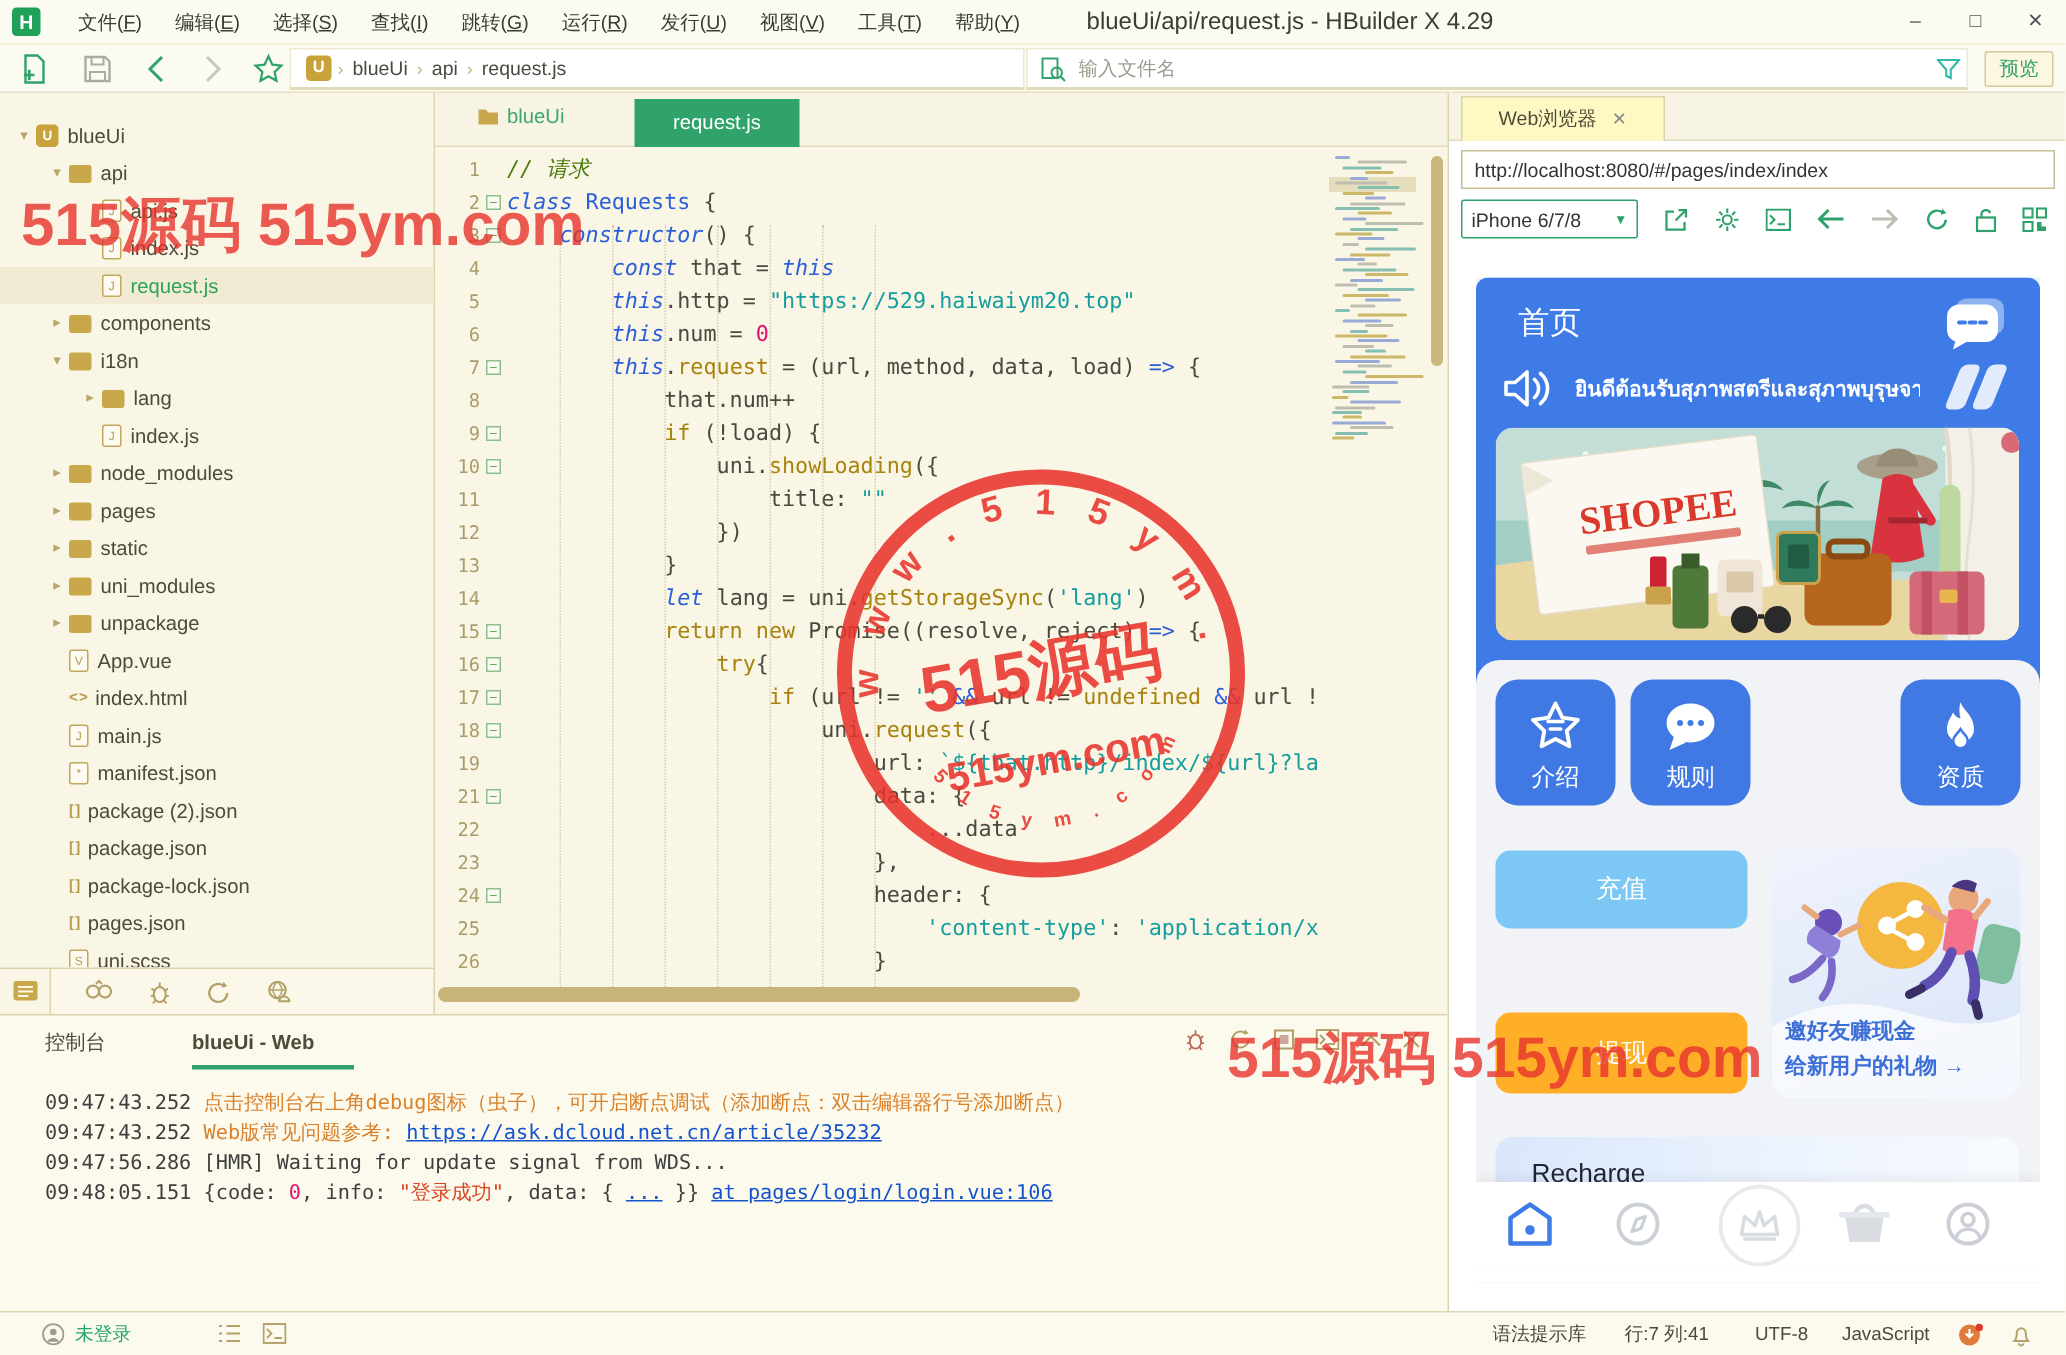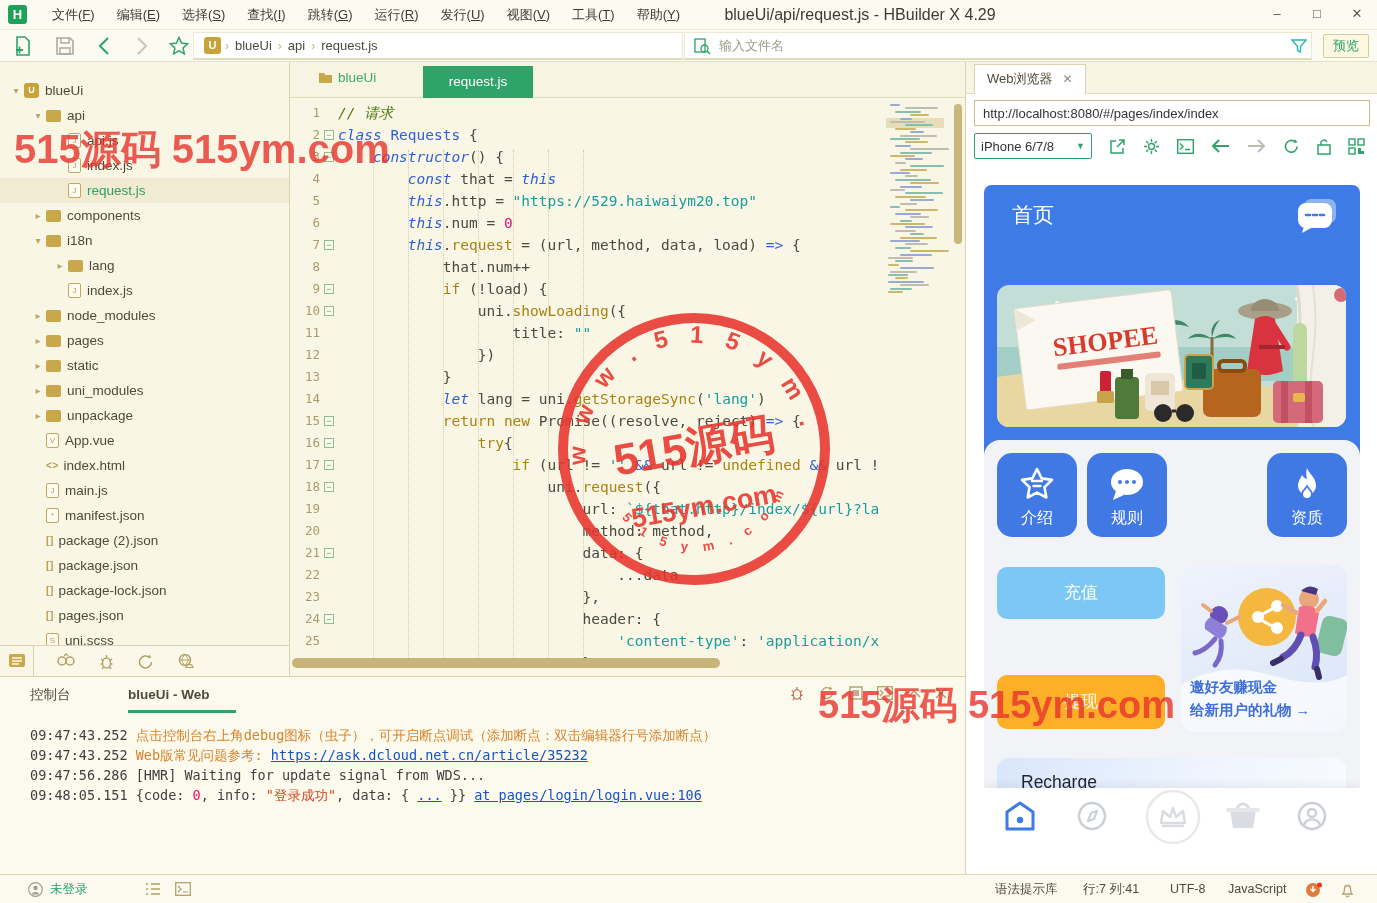--- a/index.html
+++ b/index.html
@@ -84,21 +84,21 @@
   .cl-n { color:#E3116C; }
   .cl-r { color:#D9431F; }
 
   
   #statusbar { position:absolute; left:0; top:874px; width:1377px; height:29px; background:#FCFAEE; border-top:1px solid #DFD6B2; font-size:12.5px; }
   .sb-item { position:absolute; top:0; line-height:28px; color:#4F4A38; }
 
   
   #browser { position:absolute; left:965px; top:62px; width:412px; height:812px; background:#fff; border-left:1px solid #DCD3AE; }
   #b-tabstrip { position:absolute; left:0; top:0; width:412px; height:32px; background:#F8F4E3; border-bottom:1px solid #E2DABB; }
-  #b-tab { position:absolute; left:8px; top:2px; height:30px; background:#ffffff; border:1px solid #DCD3AE; border-bottom:none; padding:0 12px; font-size:13px; line-height:28px; color:#4F4A38; }
+  #b-tab { position:absolute; left:8px; top:2px; height:30px; background:#fef9c3; border:1px solid #DCD3AE; border-bottom:none; padding:0 24px; font-size:13px; line-height:28px; color:#4F4A38; }
   #b-tab .x { color:#8A8A8A; margin-left:10px; font-size:12px; }
   #url-bar { position:absolute; left:8px; top:38px; width:396px; height:26px; border:1px solid #C9BF96; background:#fff; }
   #url-input { width:100%; height:100%; border:none; outline:none; font-size:13px; color:#333; padding-left:8px; background:transparent; }
   #device-row { position:absolute; left:8px; top:70px; width:396px; height:28px; display:flex; align-items:center; }
   #device-select { width:118px; height:26px; border:1.5px solid #2FA26B; border-radius:2px; font-size:13px; color:#333; display:flex; align-items:center; padding:0 6px; justify-content:space-between; background:#fff; }
   #device-select .caret { color:#2FA26B; font-size:9px; }
   .b-icon { margin-left:17px; display:inline-flex; }
 
   
   #phone { position:absolute; left:18px; top:123px; width:376px; height:670px; background:#F2F3F6; overflow:hidden; }
@@ -415,21 +415,20 @@
       <div class="code-line"><span class="ln">10</span><span class="fold"><span class="fold-box">−</span></span><span class="code-text">                <span class="tk-d">uni.</span><span class="tk-g">showLoading</span><span class="tk-d">({</span></span></div>
       <div class="code-line"><span class="ln">11</span><span class="fold"></span><span class="code-text">                    <span class="tk-d">title: </span><span class="tk-s">""</span></span></div>
       <div class="code-line"><span class="ln">12</span><span class="fold"></span><span class="code-text">                <span class="tk-d">})</span></span></div>
       <div class="code-line"><span class="ln">13</span><span class="fold"></span><span class="code-text">            <span class="tk-d">}</span></span></div>
       <div class="code-line"><span class="ln">14</span><span class="fold"></span><span class="code-text">            <span class="tk-k">let</span><span class="tk-d"> lang = uni.</span><span class="tk-g">getStorageSync</span><span class="tk-d">(</span><span class="tk-s">'lang'</span><span class="tk-d">)</span></span></div>
       <div class="code-line"><span class="ln">15</span><span class="fold"><span class="fold-box">−</span></span><span class="code-text">            <span class="tk-g">return</span><span class="tk-d"> </span><span class="tk-g">new</span><span class="tk-d"> Promise((resolve, reject) </span><span class="tk-b">=&gt;</span><span class="tk-d"> {</span></span></div>
       <div class="code-line"><span class="ln">16</span><span class="fold"><span class="fold-box">−</span></span><span class="code-text">                <span class="tk-g">try</span><span class="tk-d">{</span></span></div>
       <div class="code-line"><span class="ln">17</span><span class="fold"><span class="fold-box">−</span></span><span class="code-text">                    <span class="tk-g">if</span><span class="tk-d"> (url != </span><span class="tk-s">''</span><span class="tk-d"> </span><span class="tk-b">&amp;&amp;</span><span class="tk-d"> url != </span><span class="tk-g">undefined</span><span class="tk-d"> </span><span class="tk-b">&amp;&amp;</span><span class="tk-d"> url !</span></span></div>
       <div class="code-line"><span class="ln">18</span><span class="fold"><span class="fold-box">−</span></span><span class="code-text">                        <span class="tk-d">uni.</span><span class="tk-g">request</span><span class="tk-d">({</span></span></div>
       <div class="code-line"><span class="ln">19</span><span class="fold"></span><span class="code-text">                            <span class="tk-d">url: </span><span class="tk-s">`${that.http}/index/${url}?la</span></span></div>
-      <div class="code-line"><span class="ln">20</span><span class="fold"></span><span class="code-text">                            <span class="tk-d">method: method,</span></span></div>
       <div class="code-line"><span class="ln">21</span><span class="fold"><span class="fold-box">−</span></span><span class="code-text">                            <span class="tk-d">data: {</span></span></div>
       <div class="code-line"><span class="ln">22</span><span class="fold"></span><span class="code-text">                                <span class="tk-d">...data</span></span></div>
       <div class="code-line"><span class="ln">23</span><span class="fold"></span><span class="code-text">                            <span class="tk-d">},</span></span></div>
       <div class="code-line"><span class="ln">24</span><span class="fold"><span class="fold-box">−</span></span><span class="code-text">                            <span class="tk-d">header: {</span></span></div>
       <div class="code-line"><span class="ln">25</span><span class="fold"></span><span class="code-text">                                <span class="tk-s">'content-type'</span><span class="tk-d">: </span><span class="tk-s">'application/x</span></span></div>
       <div class="code-line"><span class="ln">26</span><span class="fold"></span><span class="code-text">                            <span class="tk-d">}</span></span></div>
     </div>
   <div class="indent-guide" style="left:83px"></div>
   <div class="indent-guide" style="left:118px"></div>
   <div class="indent-guide" style="left:153px"></div>
@@ -615,20 +614,31 @@
 
   <div id="phone">
     <div id="p-blue"></div>
     <div id="p-title">首页</div>
     <svg id="p-chat" width="44" height="40" viewBox="0 0 44 40">
         <rect x="10" y="2" width="32" height="24" rx="7" fill="#CFE0F8" opacity=".55"></rect>
         <rect x="4" y="6" width="34" height="25" rx="8" fill="#fff"></rect>
         <path d="M10 29l-2 7 9-5z" fill="#fff"></path>
         <path d="M12 18h4M19 18h4M26 18h4" stroke="#3E7BE6" stroke-width="2.6" stroke-linecap="round"></path>
       </svg>
+    <div id="p-notice">
+      <svg width="38" height="34" viewBox="0 0 38 34">
+          <path d="M6 13h6l8-7v22l-8-7H6z" fill="none" stroke="#fff" stroke-width="2.4" stroke-linejoin="round"></path>
+          <path d="M25 11a8 8 0 0 1 0 12M29 7a13 13 0 0 1 0 20" fill="none" stroke="#fff" stroke-width="2.4" stroke-linecap="round"></path>
+        </svg>
+      <div id="p-notice-text">ยินดีต้อนรับสุภาพสตรีและสุภาพบุรุษจา</div>
+      <div id="p-slashes">
+        <div class="slash" style="left:8px;top:4px"></div>
+        <div class="slash" style="left:26px;top:4px"></div>
+      </div>
+    </div>
 
     <div id="p-banner">
       <svg width="349" height="142" viewBox="0 0 349 142">
         <rect width="349" height="142" fill="#C3DED6"></rect>
         <rect y="62" width="349" height="34" fill="#A2CEC6"></rect>
         <path d="M0 92 Q90 78 180 94 T349 92 V142 H0 Z" fill="#E9D7A2"></path>
         <circle cx="60" cy="18" r="2" fill="#fff" opacity=".8"></circle>
           <circle cx="300" cy="14" r="2" fill="#fff" opacity=".8"></circle>
           <circle cx="250" cy="30" r="1.6" fill="#fff" opacity=".7"></circle>
         <g>

